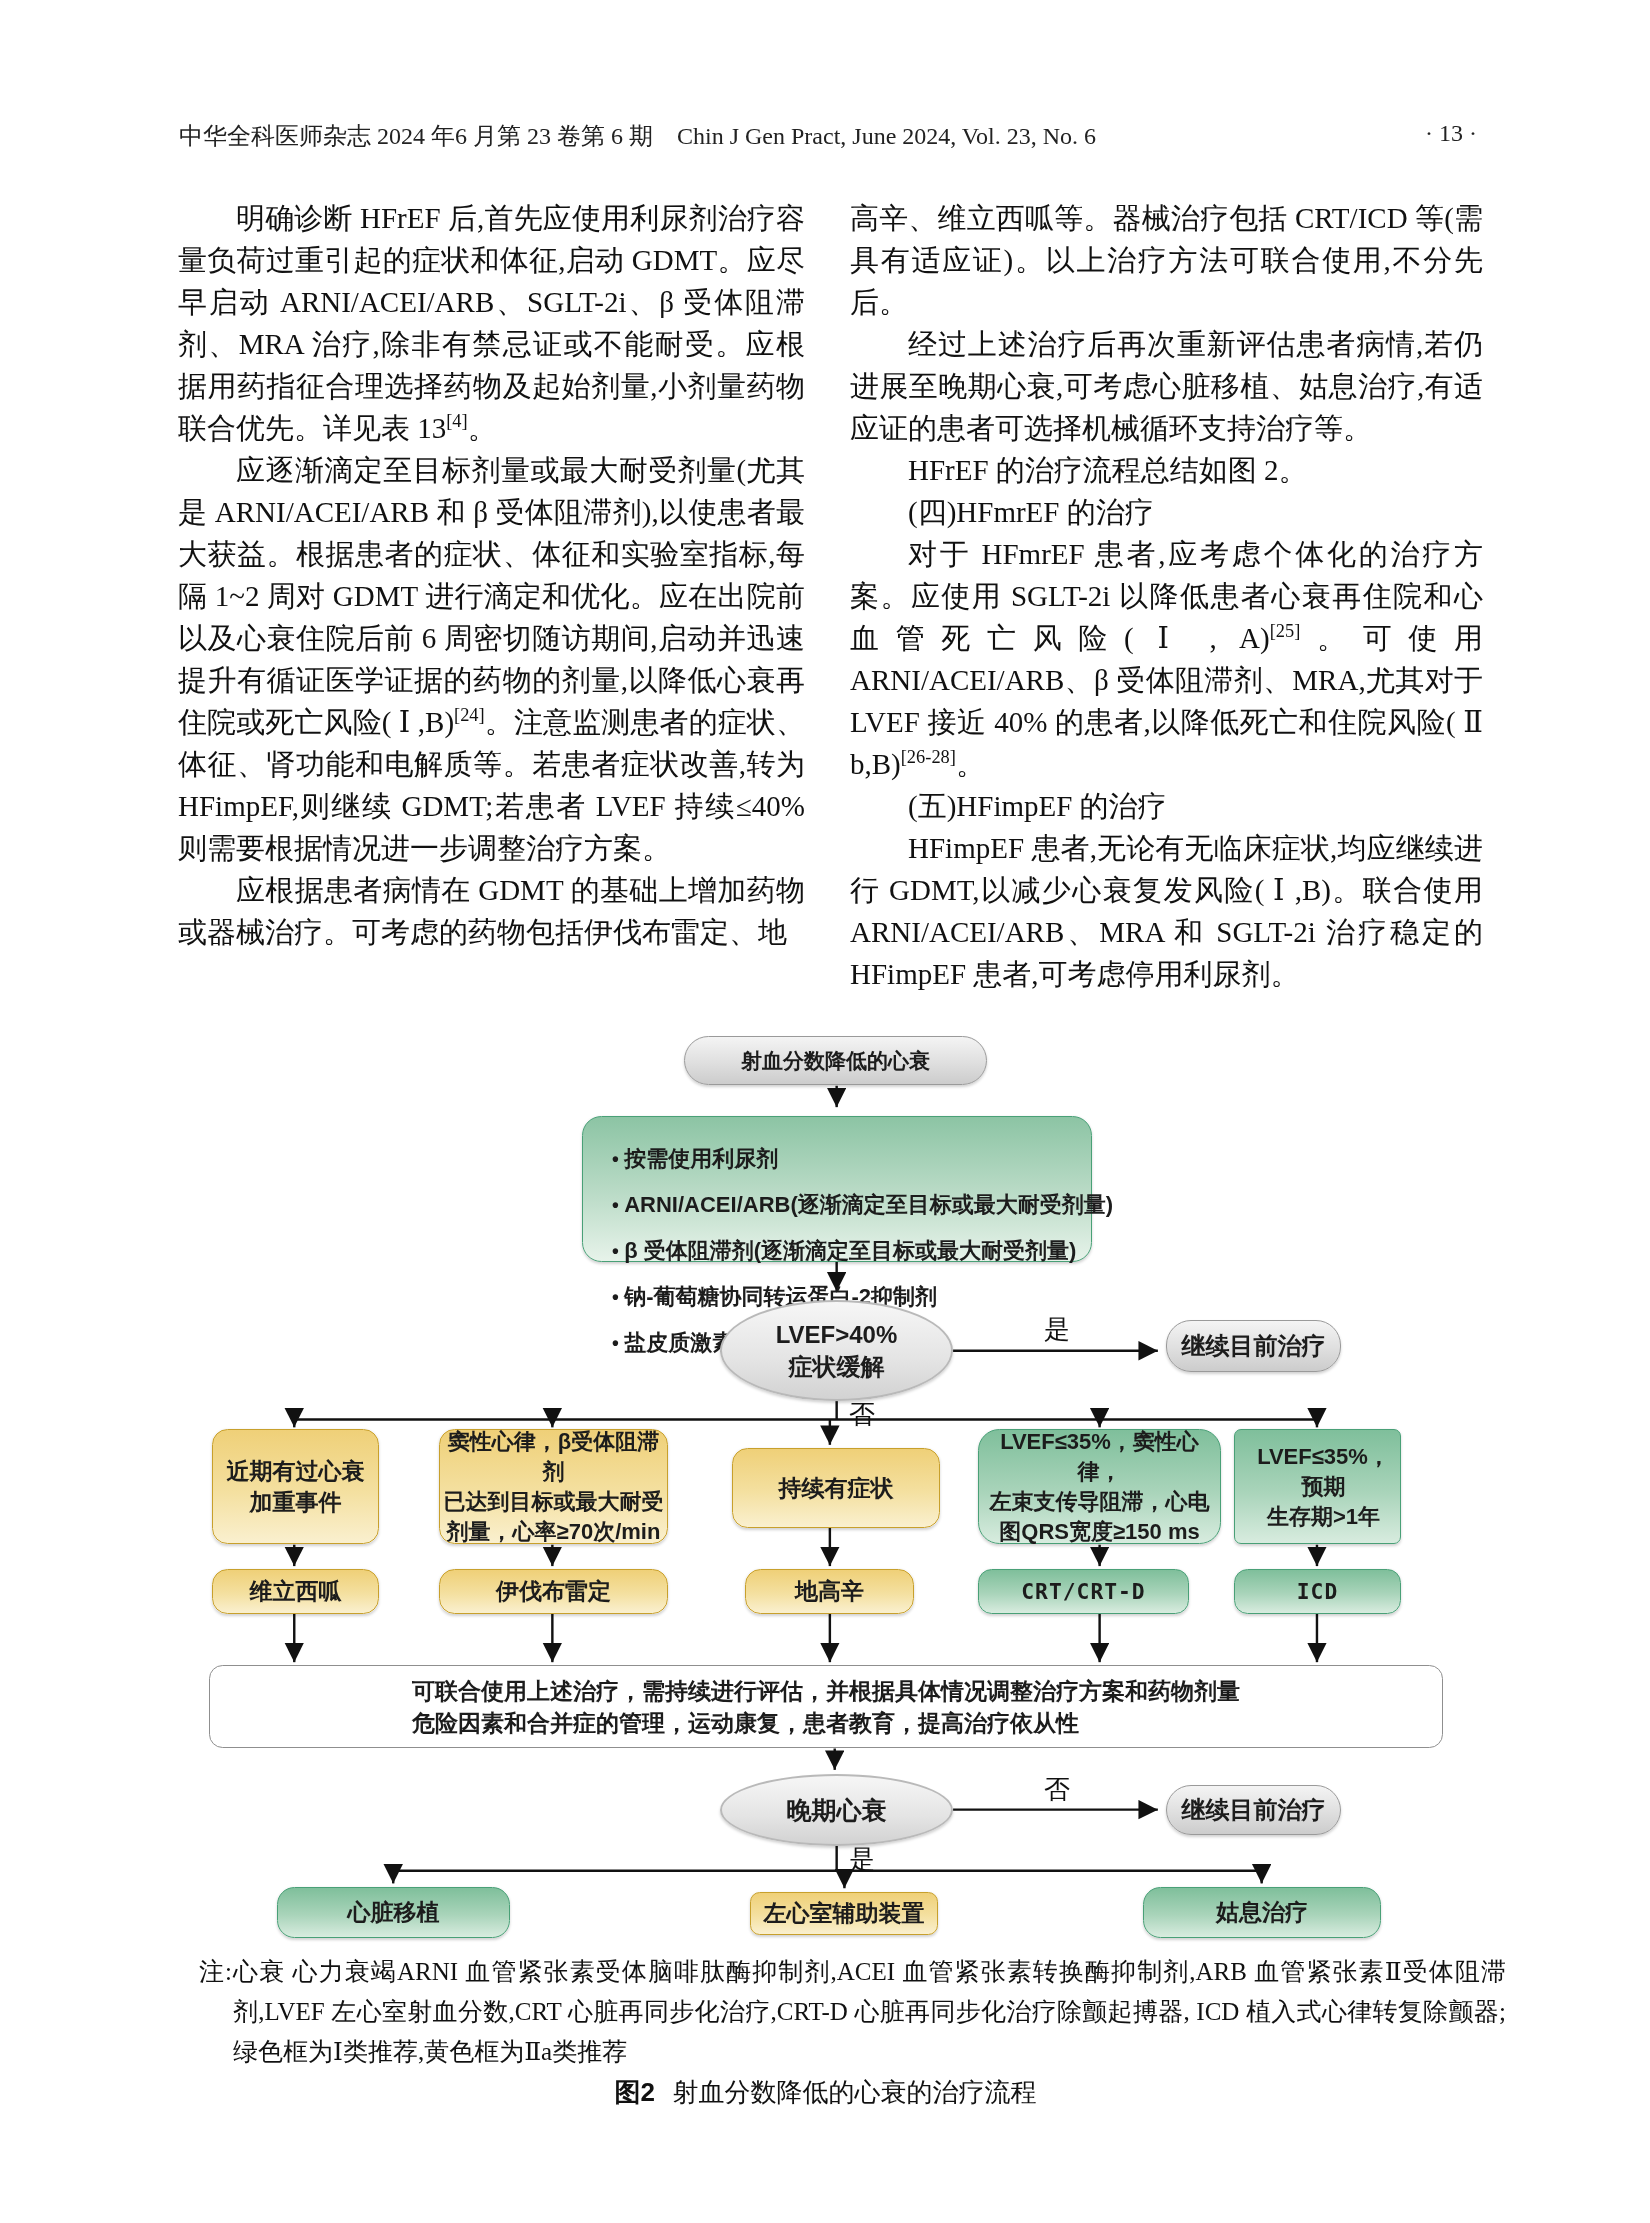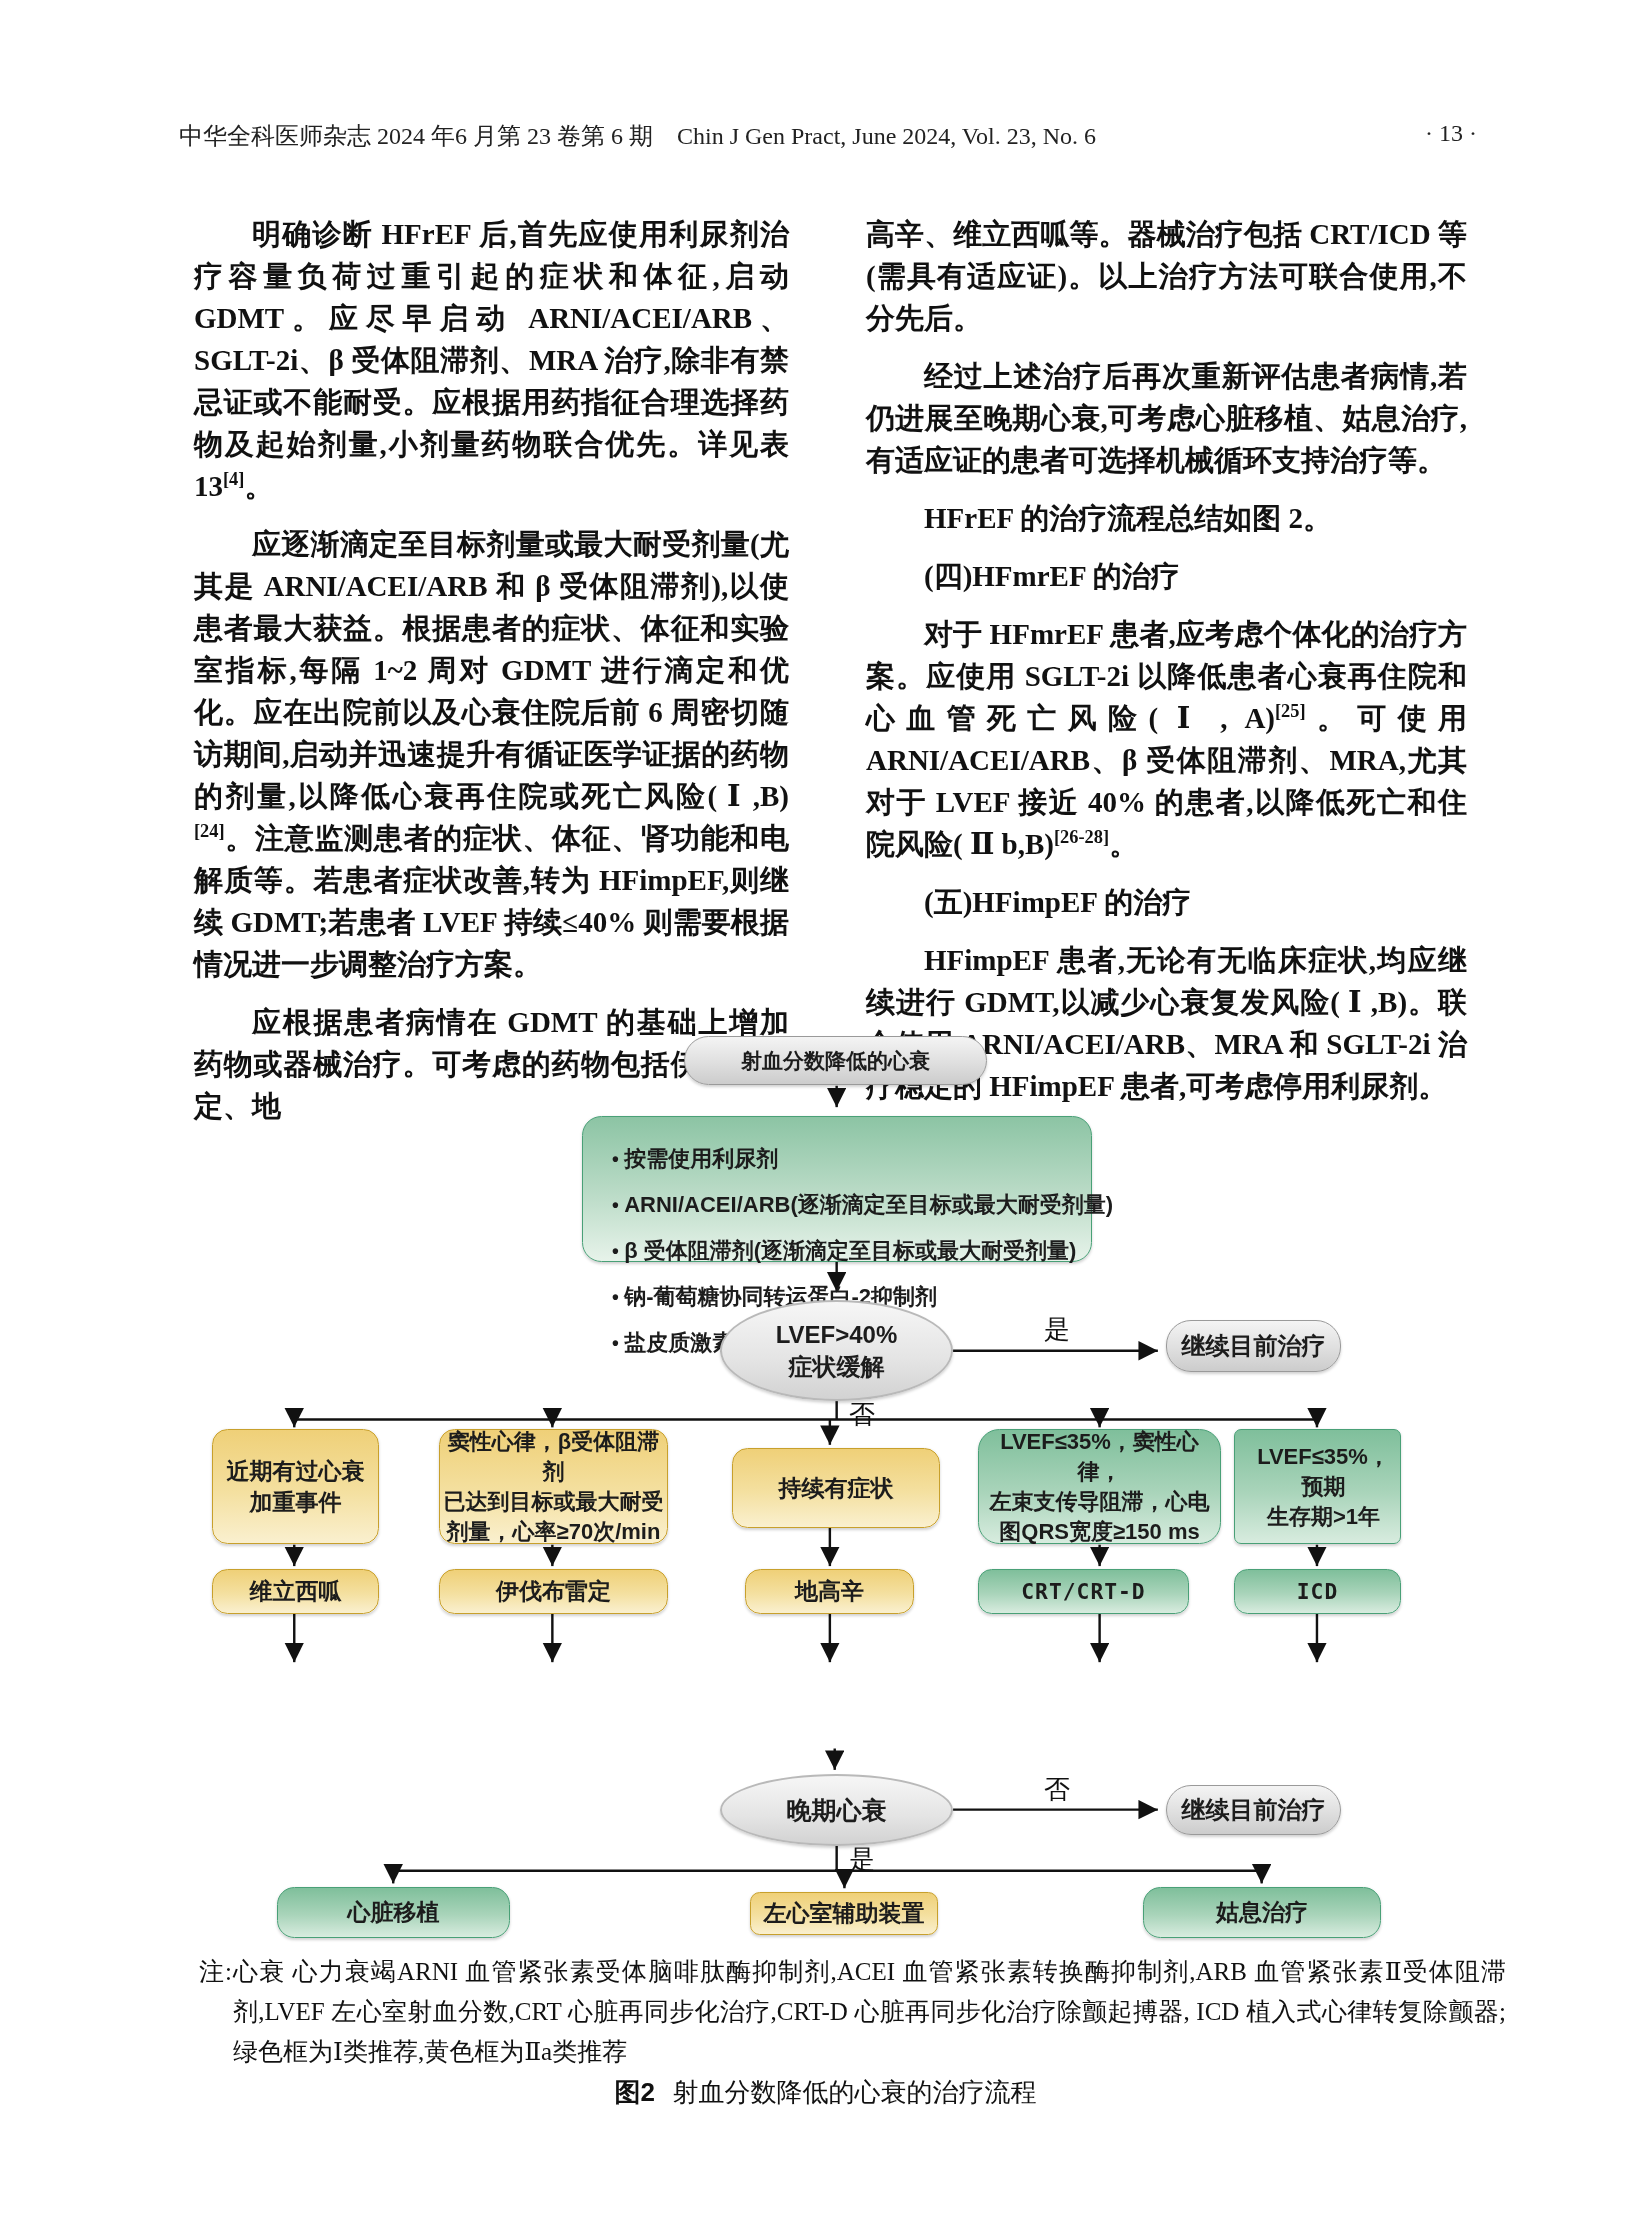--- a/index.html
+++ b/index.html
@@ -9,21 +9,21 @@
   
   .hdr{position:absolute;top:120px;font-size:24px;color:#222;white-space:nowrap;}
   .hdr-left{left:179px;}
   .hdr-right{left:1359px;width:118px;text-align:right;}
 
   
   .col{position:absolute;top:197px;font-size:29px;line-height:42px;text-align:justify;
        text-justify:inter-ideograph;color:#111;}
   .col-left{left:178px;width:627px;}
   .col-right{left:850px;width:633px;}
-  .col p{margin:16px;text-indent:2em;font-weight:bold;}
+  .col p{margin:0;text-indent:2em;}
   .col p.noindent{text-indent:0;}
   sup{font-size:18.4px;line-height:0;}
 
   
   .node{position:absolute;box-sizing:border-box;display:flex;align-items:center;justify-content:center;
         font-family:"Liberation Sans","DejaVu Sans",sans-serif;font-weight:bold;color:#1c1c1c;
         text-align:center;white-space:pre-line;}
   .gray{border:1.9px solid #9a9a9a;background:linear-gradient(180deg,#f4f4f4 0%,#dfdfdf 55%,#cccccc 100%);
         border-radius:25px;box-shadow:0 1.9px 2.9px rgba(0,0,0,0.18);}
   .ellipse{border:2.9px solid #b9b9b9;border-radius:50%;
@@ -144,20 +144,22 @@
 图QRS宽度≥150 ms</div>
   <div class="node greenpill" style="left:1234px;top:1429px;width:167px;height:115px;font-size:22px;line-height:30px;border-radius:7px;padding-left:12px;">LVEF≤35%，预期
 生存期&gt;1年</div>
 
   <div class="node yellow" style="left:212px;top:1569px;width:167px;height:45px;font-size:23px;">维立西呱</div>
   <div class="node yellow" style="left:439px;top:1569px;width:229px;height:45px;font-size:23px;">伊伐布雷定</div>
   <div class="node yellow" style="left:745px;top:1569px;width:169px;height:45px;font-size:23px;">地高辛</div>
   <div class="node greenpill mono" style="left:978px;top:1569px;width:211px;height:45px;font-size:21.3px;">CRT/CRT-D</div>
   <div class="node greenpill mono" style="left:1234px;top:1569px;width:167px;height:45px;font-size:21.3px;">ICD</div>
 
+  <div class="node whitebox" style="left:209px;top:1665px;width:1234px;height:83px;font-size:23px;line-height:32px;text-align:left;">可联合使用上述治疗，需持续进行评估，并根据具体情况调整治疗方案和药物剂量
+危险因素和合并症的管理，运动康复，患者教育，提高治疗依从性</div>
 
   <div class="node ellipse" style="left:720px;top:1774px;width:233px;height:72px;font-size:25px;">晚期心衰</div>
   <div class="edge-label" style="left:1044px;top:1772px;">否</div>
   <div class="node gray" style="left:1166px;top:1785px;width:175px;height:50px;font-size:24px;">继续目前治疗</div>
   <div class="edge-label" style="left:849px;top:1842px;">是</div>
 
   <div class="node greenpill" style="left:277px;top:1887px;width:233px;height:51px;font-size:23px;border-radius:17.5px;">心脏移植</div>
   <div class="node yellow" style="left:750px;top:1892px;width:188px;height:43px;font-size:23px;border-radius:9.7px;">左心室辅助装置</div>
   <div class="node greenpill" style="left:1143px;top:1887px;width:238px;height:51px;font-size:23px;border-radius:17.5px;">姑息治疗</div>
 

